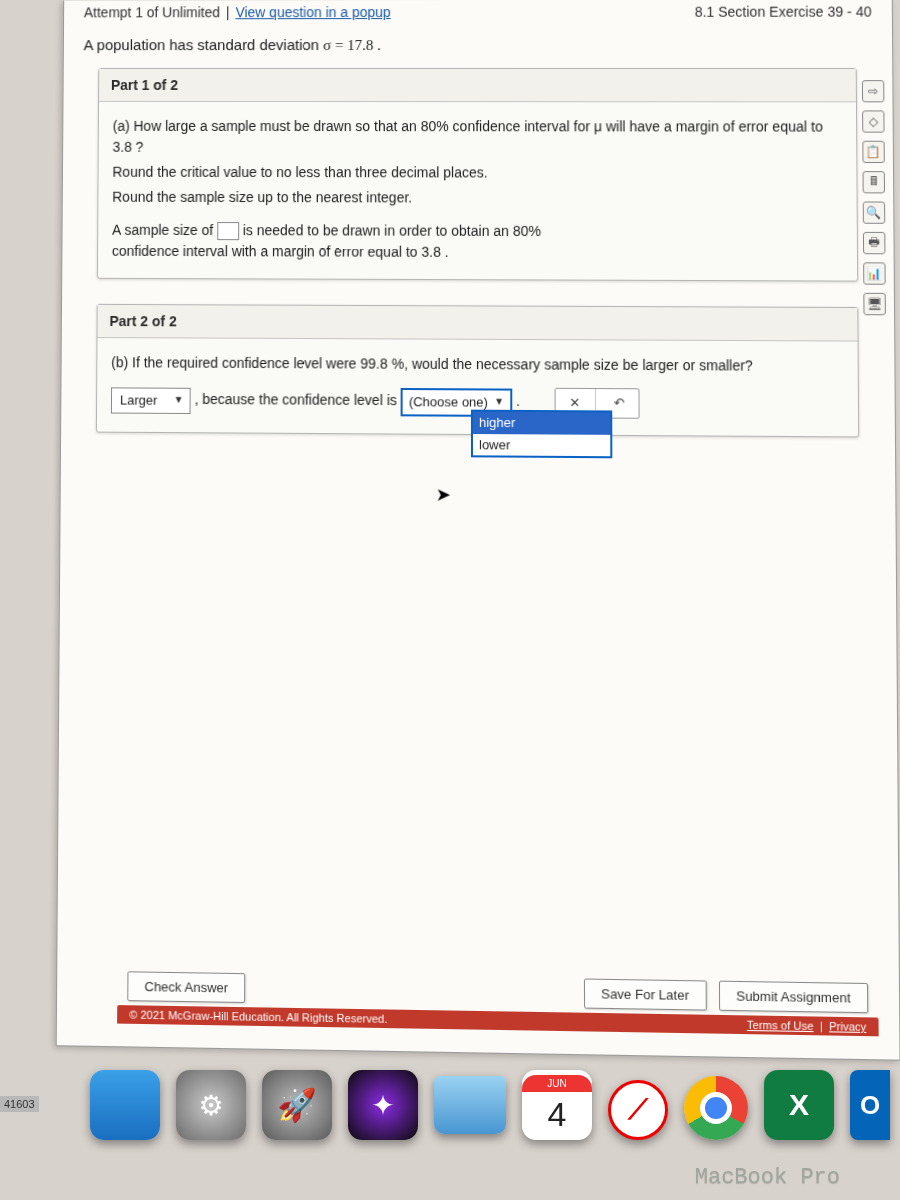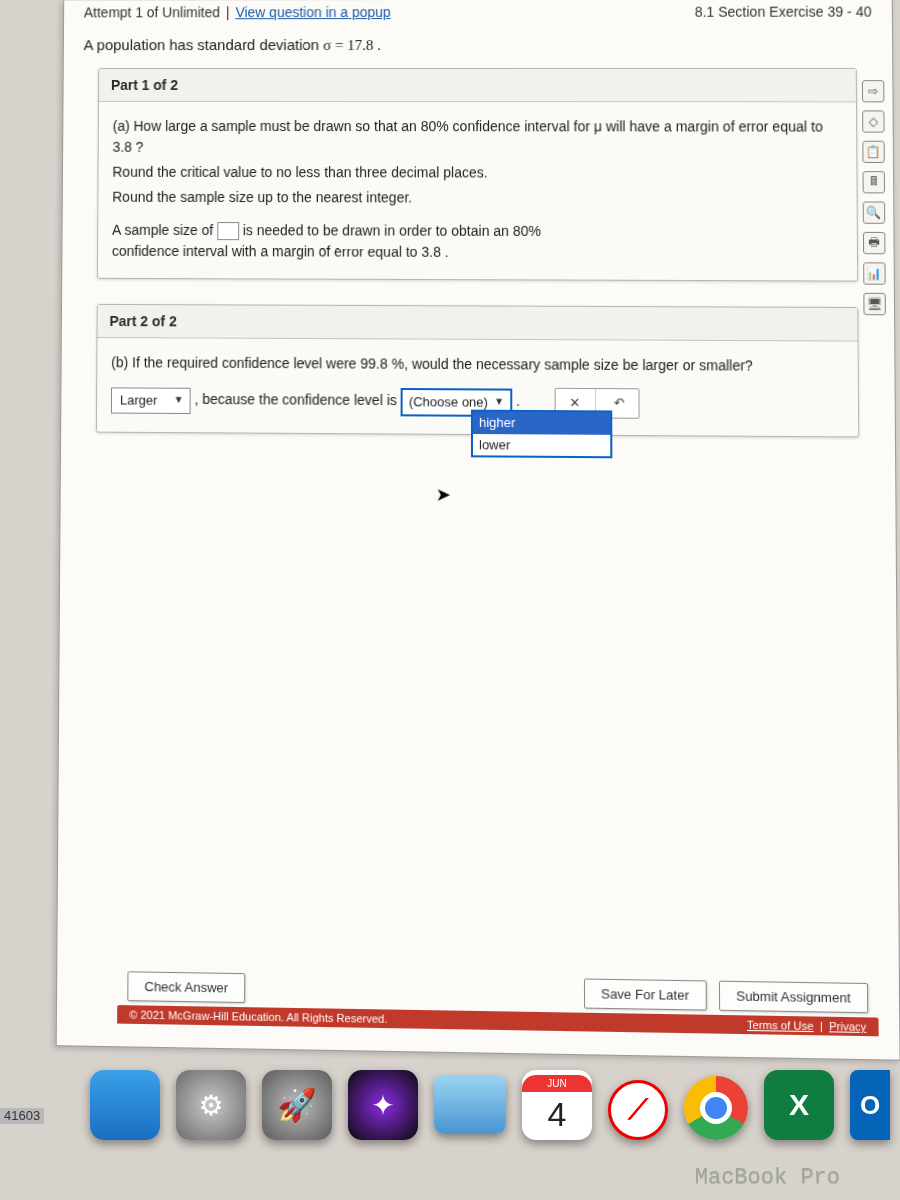--- a/index.html
+++ b/index.html
@@ -200,23 +200,23 @@
   .dock-region {
     position: absolute;
     left: 0;
     right: 0;
     bottom: 60px;
     height: 100px;
   }
   .left-badge {
     position:absolute;
     left:0;
-    bottom:16px;
+    bottom:28px;
     background:#b8b8b8;
-    font-size:13px;
+    font-size:11px;
     color:#333;
     padding:0 4px;
     line-height:16px;
   }
   .dock {
     position:absolute;
     left:80px;
     right:0;
     bottom:0;
     height:80px;

